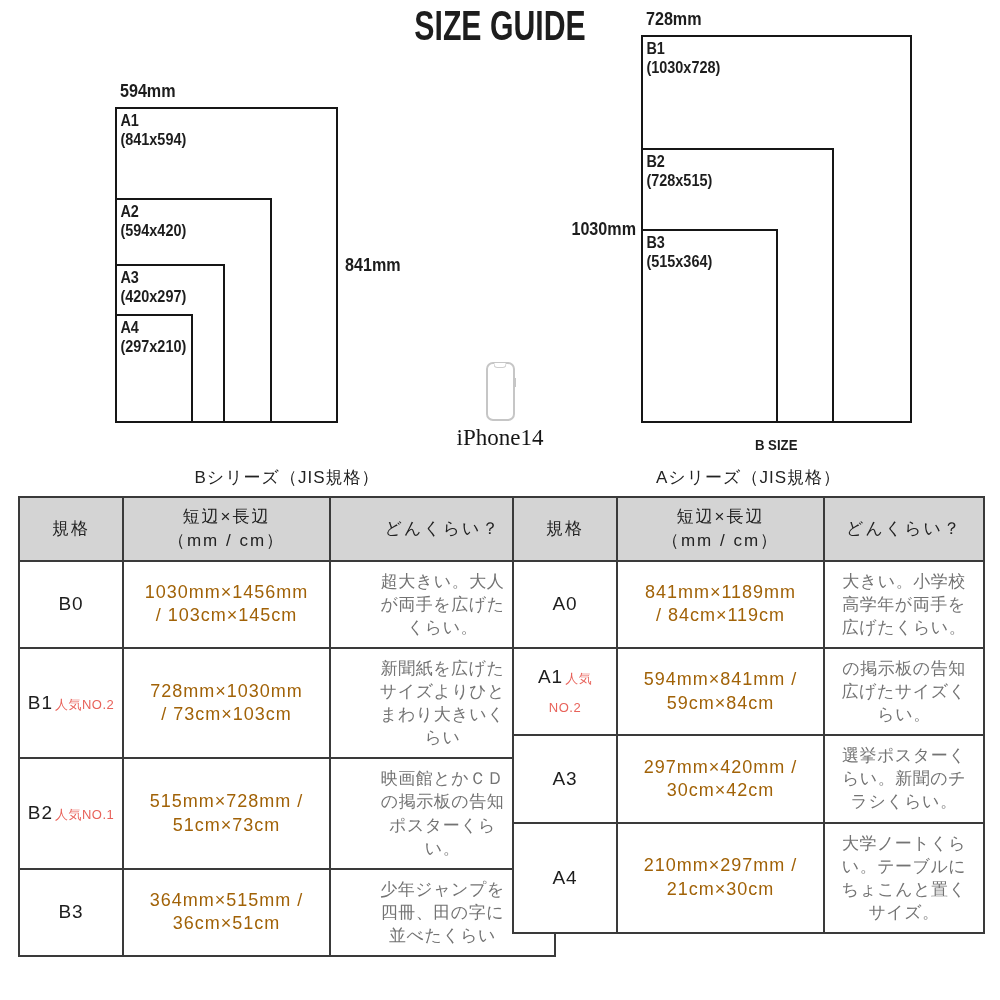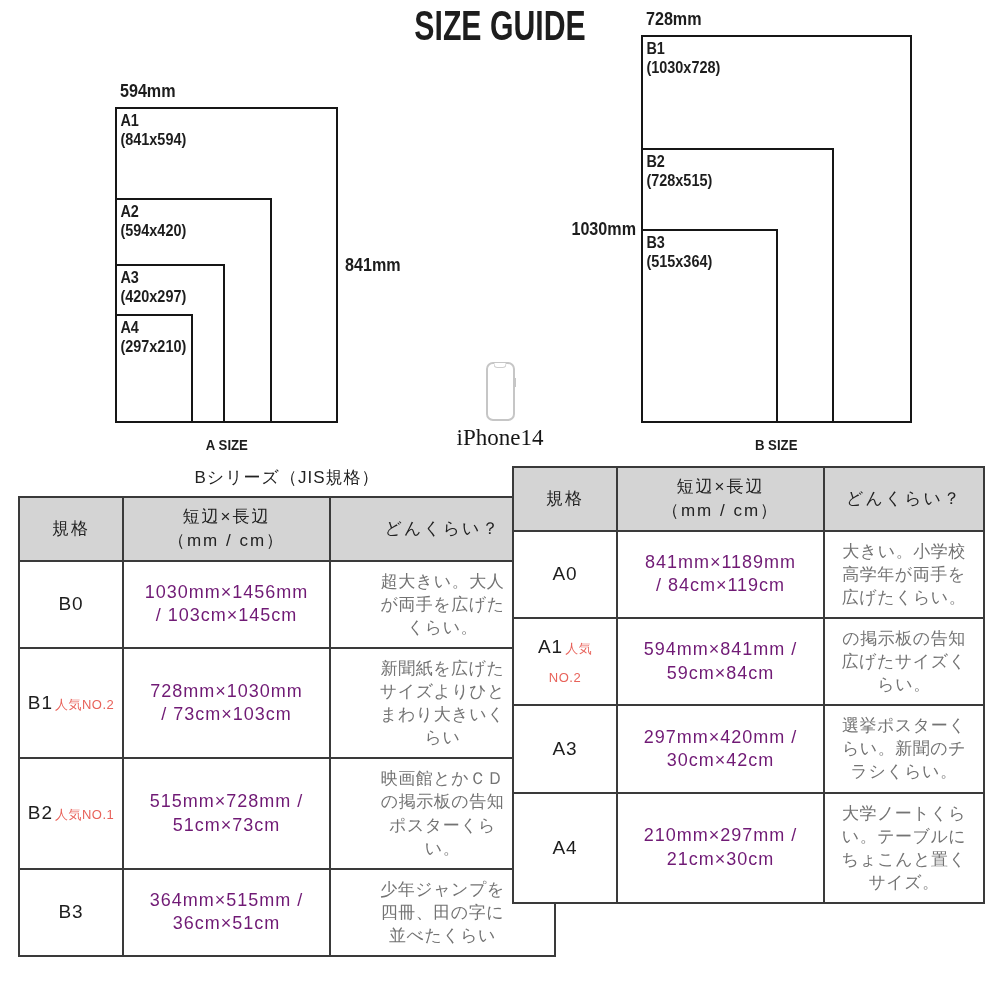--- a/index.html
+++ b/index.html
@@ -50,21 +50,21 @@
   .table-block.right{left:512px;width:473px;}
   .table-title{text-align:center;font-size:17px;margin-bottom:7px;letter-spacing:1px;color:#222;}
   table.spec{width:100%;border-collapse:collapse;table-layout:fixed;background:#fff;}
   table.spec th,table.spec td{border:2px solid var(--tbl-border);vertical-align:middle;text-align:center;}
   table.spec th{background:var(--head-bg);font-weight:400;font-size:17px;letter-spacing:2px;
     white-space:pre-line;line-height:1.4;padding:7px 2px;color:#222;}
   table.spec col.c-size{width:104px;}
   table.spec col.c-dims{width:207px;}
   td.cell-size{font-size:19px;letter-spacing:1px;padding:6px 4px;line-height:1.5;margin-top:13px;}
   td.cell-size .badge{color:var(--red);font-size:13px;letter-spacing:.5px;white-space:pre-line;margin-left:2px;}
-  td.cell-dims{font-size:18px;letter-spacing:1px;white-space:pre-line;line-height:1.3;padding:8px 2px;color:#701a75;}
+  td.cell-dims{font-size:18px;letter-spacing:1px;white-space:pre-line;line-height:1.3;padding:8px 2px;color:#a16207;}
   td.cell-desc{font-size:17px;letter-spacing:.5px;white-space:pre-line;line-height:1.36;padding:8px 4px;color:#737373;}
 </style>
 </head>
 <body>
 
 <div class="canvas">
 
   <div class="page-title">
     <span>SIZE GUIDE</span>
   </div>
@@ -81,23 +81,20 @@
           <div class="box-label"><span>A3</span><span class="dims-line">(420x297)</span></div>
         </div>
         <div class="box" style="width: 78px; height: 109px;">
           <div class="box-label"><span>A4</span><span class="dims-line">(297x210)</span></div>
         </div>
       </div>
     <div class="dim-label top">
       <span>594mm</span>
     </div>
     <div class="dim-label side-right">841mm</div>
-    <div class="caption">
-      <span>A SIZE</span>
-    </div>
   </section>
 
   <section class="diagram diagram-b">
     <div class="boxes">
         <div class="box" style="width: 271px; height: 388px;">
           <div class="box-label"><span>B1</span><span class="dims-line">(1030x728)</span></div>
         </div>
         <div class="box" style="width: 193px; height: 275px;">
           <div class="box-label"><span>B2</span><span class="dims-line">(728x515)</span></div>
         </div>
@@ -171,20 +168,21 @@
 36cm×51cm</td>
             <td class="cell-desc">少年ジャンプを
 四冊、田の字に
 並べたくらい</td>
           </tr>
         </tbody>
       </table>
   </section>
 
   <section class="table-block right">
+    <div class="table-title">Aシリーズ（JIS規格）</div>
     <table class="spec">
         <colgroup>
           <col class="c-size">
           <col class="c-dims">
           <col class="c-desc">
         </colgroup>
         <thead>
           <tr>
             <th>規格</th>
             <th>短辺×長辺

